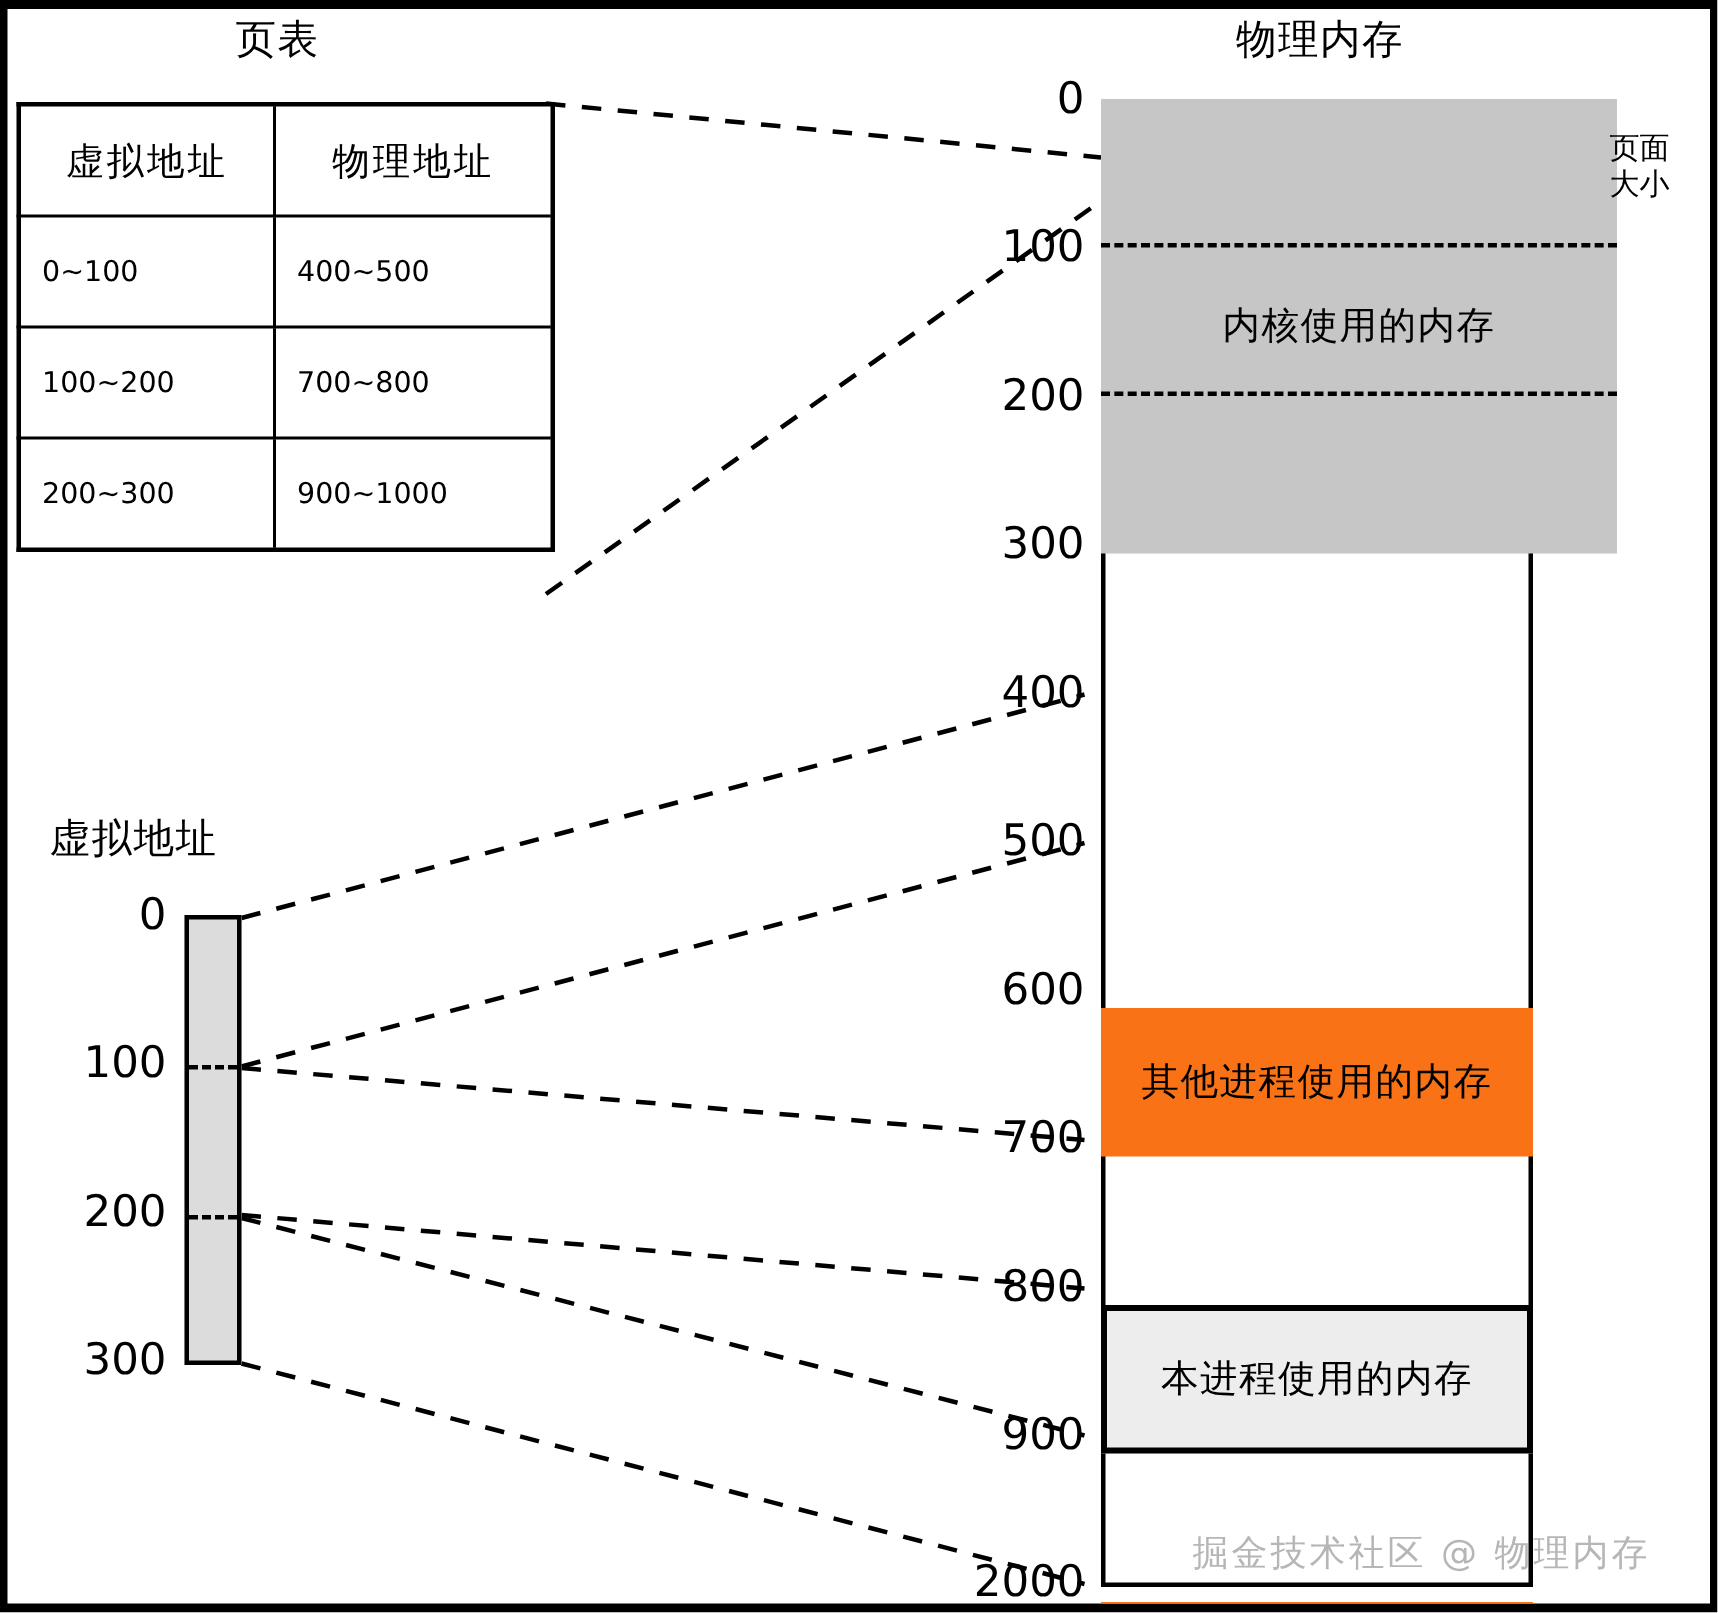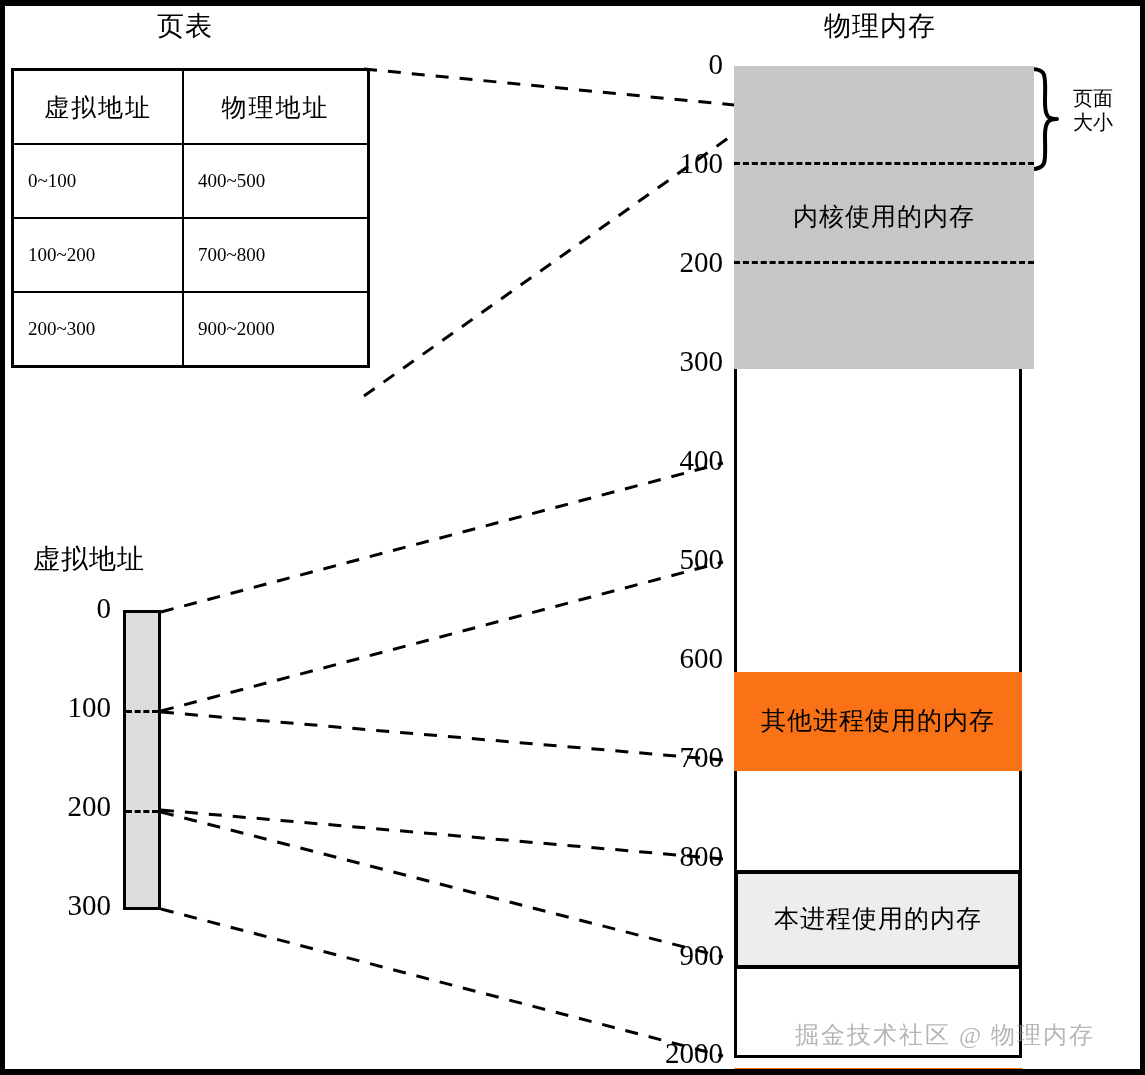--- a/index.html
+++ b/index.html
@@ -12,21 +12,21 @@
     width:1145px;
     height:1075px;
     background:#fff;
     overflow:hidden;
     border-top:6px solid #000;
     border-bottom:6px solid #000;
     border-left:5px solid #000;
     border-right:5px solid #000;
     box-sizing:border-box;
   }
-  .abs{position:absolute;font-family:Liberation Serif, serif;}
+  .abs{position:absolute;}
 
   
   .title{
     font-size:27px;
     font-weight:400;
     letter-spacing:1px;
     white-space:nowrap;
     text-align:center;
   }
 
@@ -159,42 +159,42 @@
     <tr>
       <td class="c0">0~100</td>
       <td class="c1">400~500</td>
     </tr>
     <tr>
       <td class="c0">100~200</td>
       <td class="c1">700~800</td>
     </tr>
     <tr>
       <td class="c0">200~300</td>
-      <td class="c1">900~2000</td>
+      <td class="c1">900~1000</td>
     </tr>
   </tbody>
     </table>
 
   <div class="abs title" style="left:28px;top:535px;text-align:left;">虚拟地址</div>
 
   <div id="virt-bar" class="abs" style="left:118px;top:604px;width:38px;height:300px;">
     <div class="virt-div abs" style="left:0;top:97px;"></div>
     <div class="virt-div abs" style="left:0;top:197px;"></div>
   </div>
 
   <div class="abs virt-label" style="left:10px;top:586px;width:96px;">0</div>
   <div class="abs virt-label" style="left:10px;top:685px;width:96px;">100</div>
   <div class="abs virt-label" style="left:10px;top:784px;width:96px;">200</div>
   <div class="abs virt-label" style="left:10px;top:883px;width:96px;">300</div>
 
   <div class="abs title" style="left:775px;top:2px;width:200px;">物理内存</div>
 
   <div id="phys-bar" class="abs" style="left:729px;top:60px;width:288px;height:992px;">
 
-    <div class="seg kernel abs" style="left:-3px;top:-3px;width:300px;height:303px;">
+    <div class="seg kernel abs" style="left:-3px;top:-3px;width:344px;height:303px;">
       <span>内核使用的内存</span>
       <div class="seg-dash" style="top:96px;"></div>
       <div class="seg-dash" style="top:195px;"></div>
     </div>
 
     <div class="seg other abs" style="left:-3px;top:300px;width:288px;height:99px;">
       <span>其他进程使用的内存</span>
     </div>
 
     <div class="seg self abs" style="left:-3px;top:399px;width:288px;height:99px;justify-content:center;">

